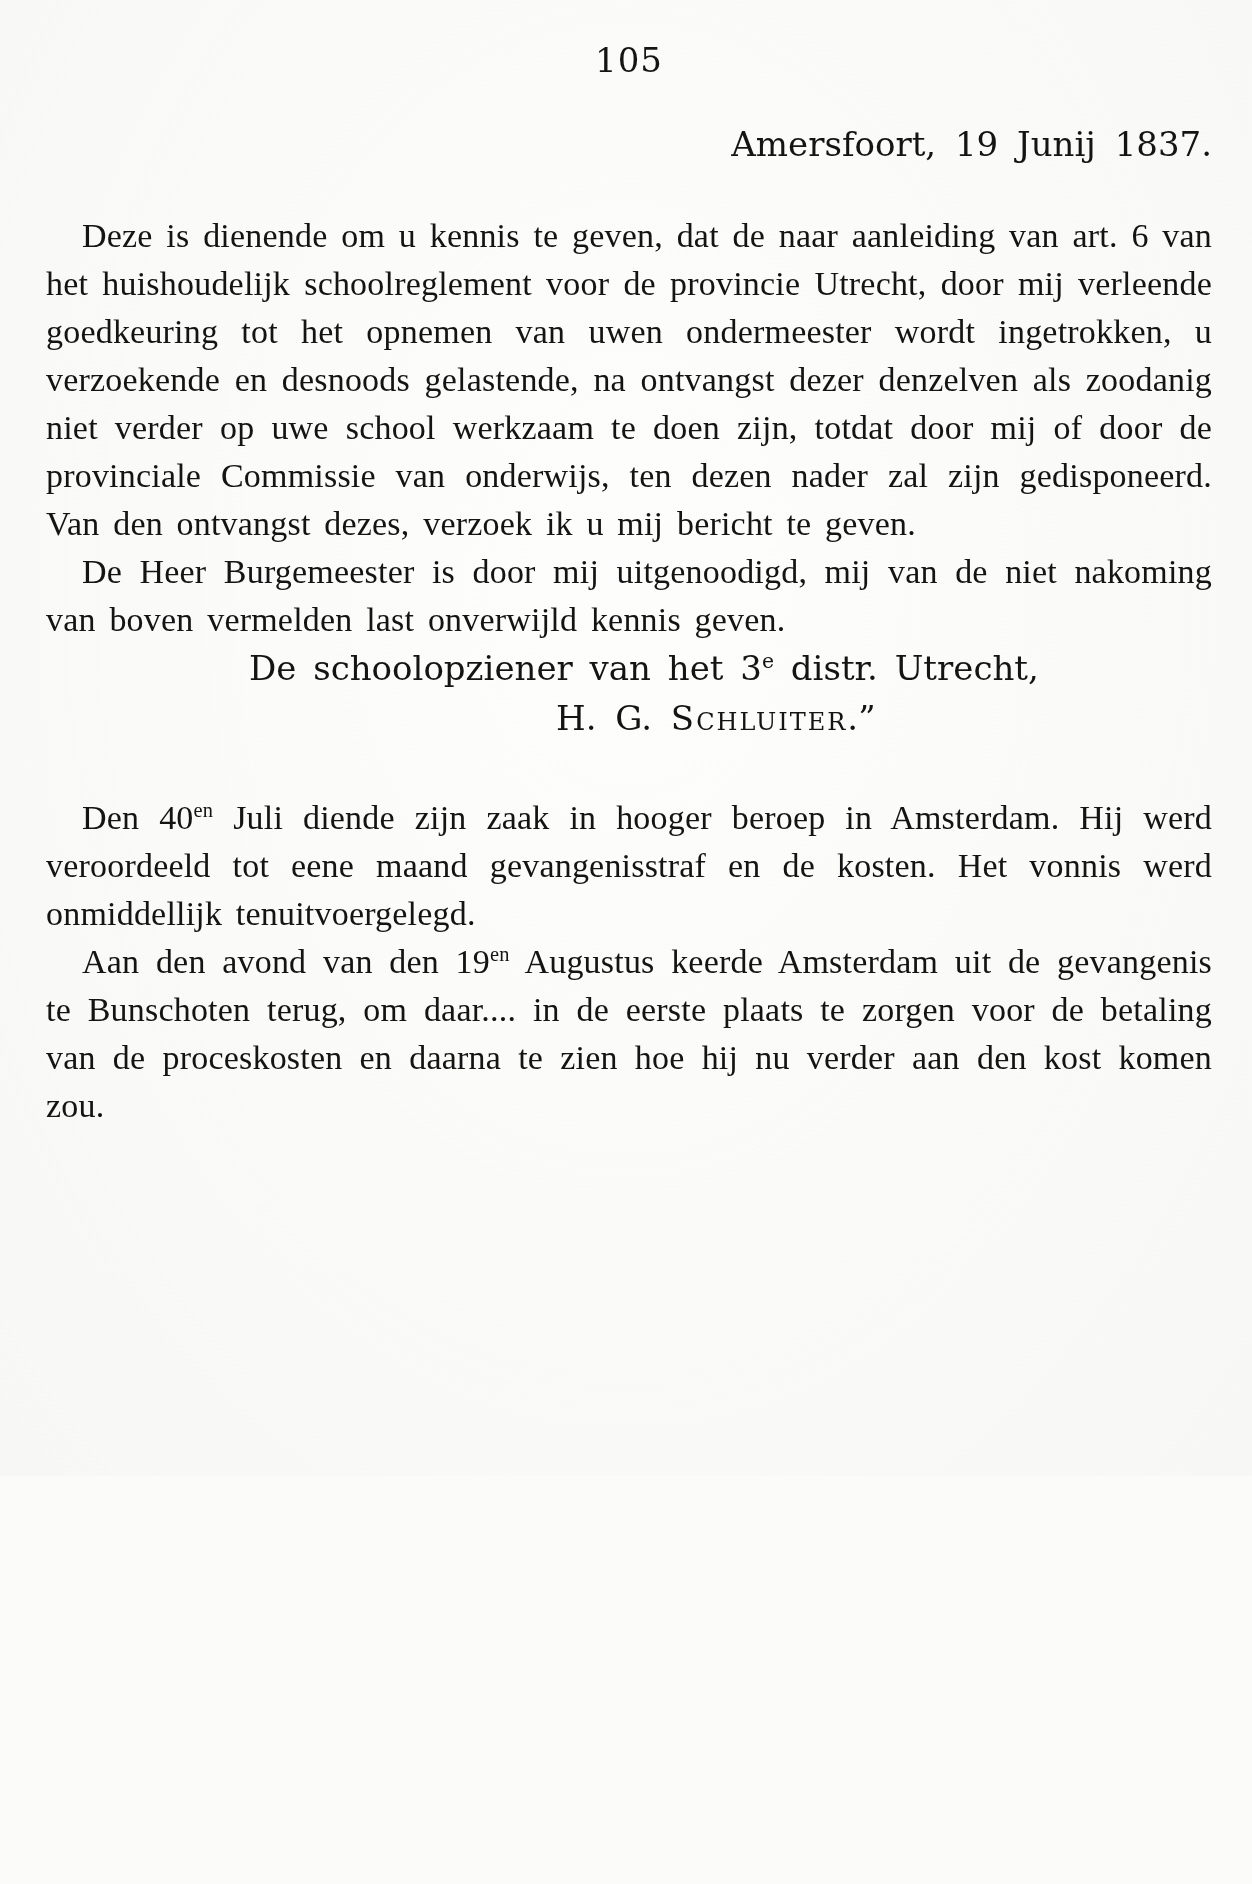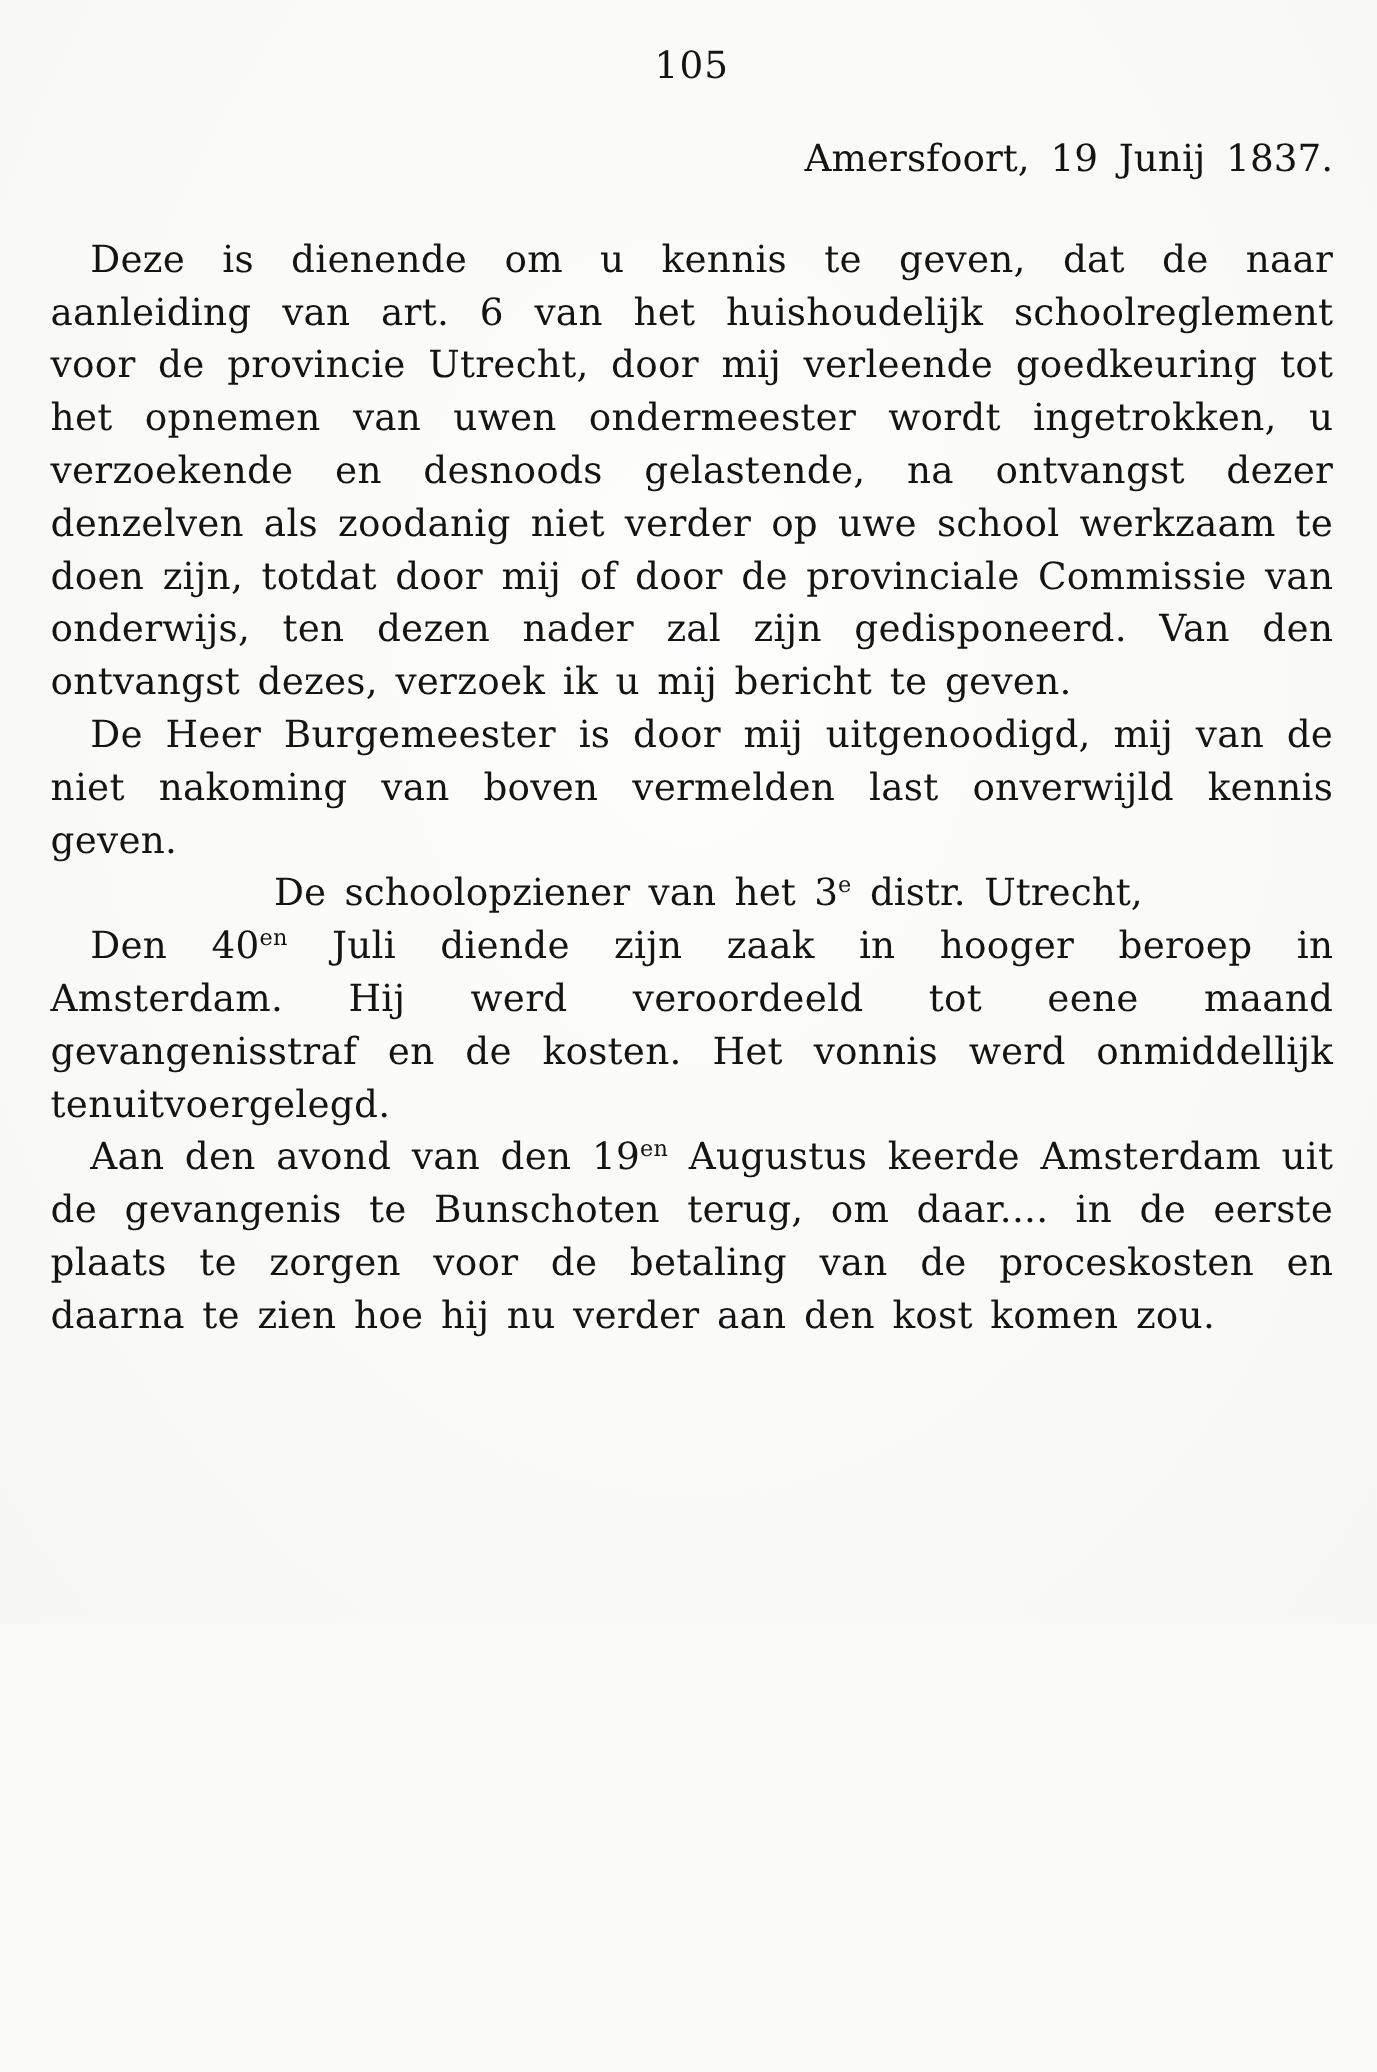--- a/index.html
+++ b/index.html
@@ -39,20 +39,21 @@
     word-spacing: 8px;
   }
   p.body {
     margin: 0;
     font-size: 34px;
     line-height: 48px;
     text-align: justify;
     text-indent: 36px;
     word-spacing: 5px;
     letter-spacing: 0.2px;
+    font-family: Liberation Serif, serif;
   }
   p.sig-role {
     margin: 0;
     font-size: 34px;
     line-height: 48px;
     padding-left: 203px;
     word-spacing: 6px;
   }
   p.sig-name {
     margin: 0 0 50px 0;
@@ -79,19 +80,20 @@
   <div class="page-number">105</div>
 
   <div class="dateline">Amersfoort, 19 Junij 1837.</div>
 
   <p class="body">Deze is dienende om u kennis te geven, dat de naar aanleiding van art. 6 van het huishoudelijk schoolreglement voor de provincie Utrecht, door mij verleende goedkeuring tot het opnemen van uwen ondermeester wordt ingetrokken, u verzoekende en desnoods gelastende, na ontvangst dezer denzelven als zoodanig niet verder op uwe school werkzaam te doen zijn, totdat door mij of door de provinciale Commissie van onderwijs, ten dezen nader zal zijn gedisponeerd. Van den ontvangst dezes, verzoek ik u mij bericht te geven.</p>
 
   <p class="body">De Heer Burgemeester is door mij uitgenoodigd, mij van de niet nakoming van boven vermelden last onverwijld kennis geven.</p>
 
   <p class="sig-role"><span>De schoolopziener van het 3</span><sup>e</sup><span> distr. Utrecht,</span></p>
 
+  <p class="sig-name"><span>H. G. </span><span class="smallcaps">Schluiter</span><span>.”</span></p>
 
 
   <p class="body"><span>Den 40</span><sup>en</sup><span> Juli diende zijn zaak in hooger beroep in Amsterdam. Hij werd veroordeeld tot eene maand gevangenisstraf en de kosten. Het vonnis werd onmiddellijk tenuitvoergelegd.</span></p>
 
   <p class="body"><span>Aan den avond van den 19</span><sup>en</sup><span> Augustus keerde Amsterdam uit de gevangenis te Bunschoten terug, om daar.... in de eerste plaats te zorgen voor de betaling van de proceskosten en daarna te zien hoe hij nu verder aan den kost komen zou.</span></p>
 
 </div>
 
 </body></html>

